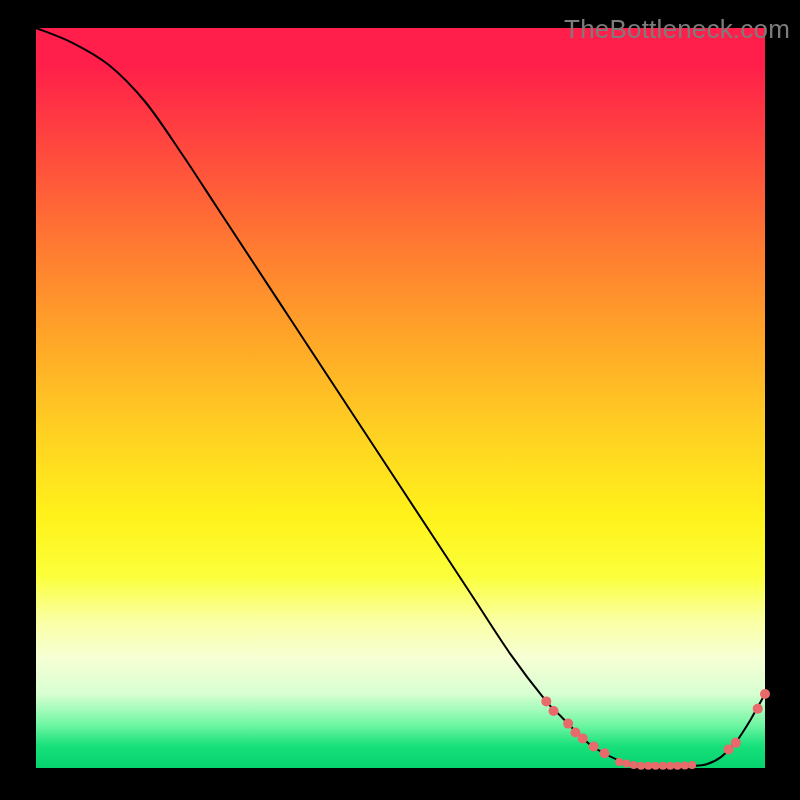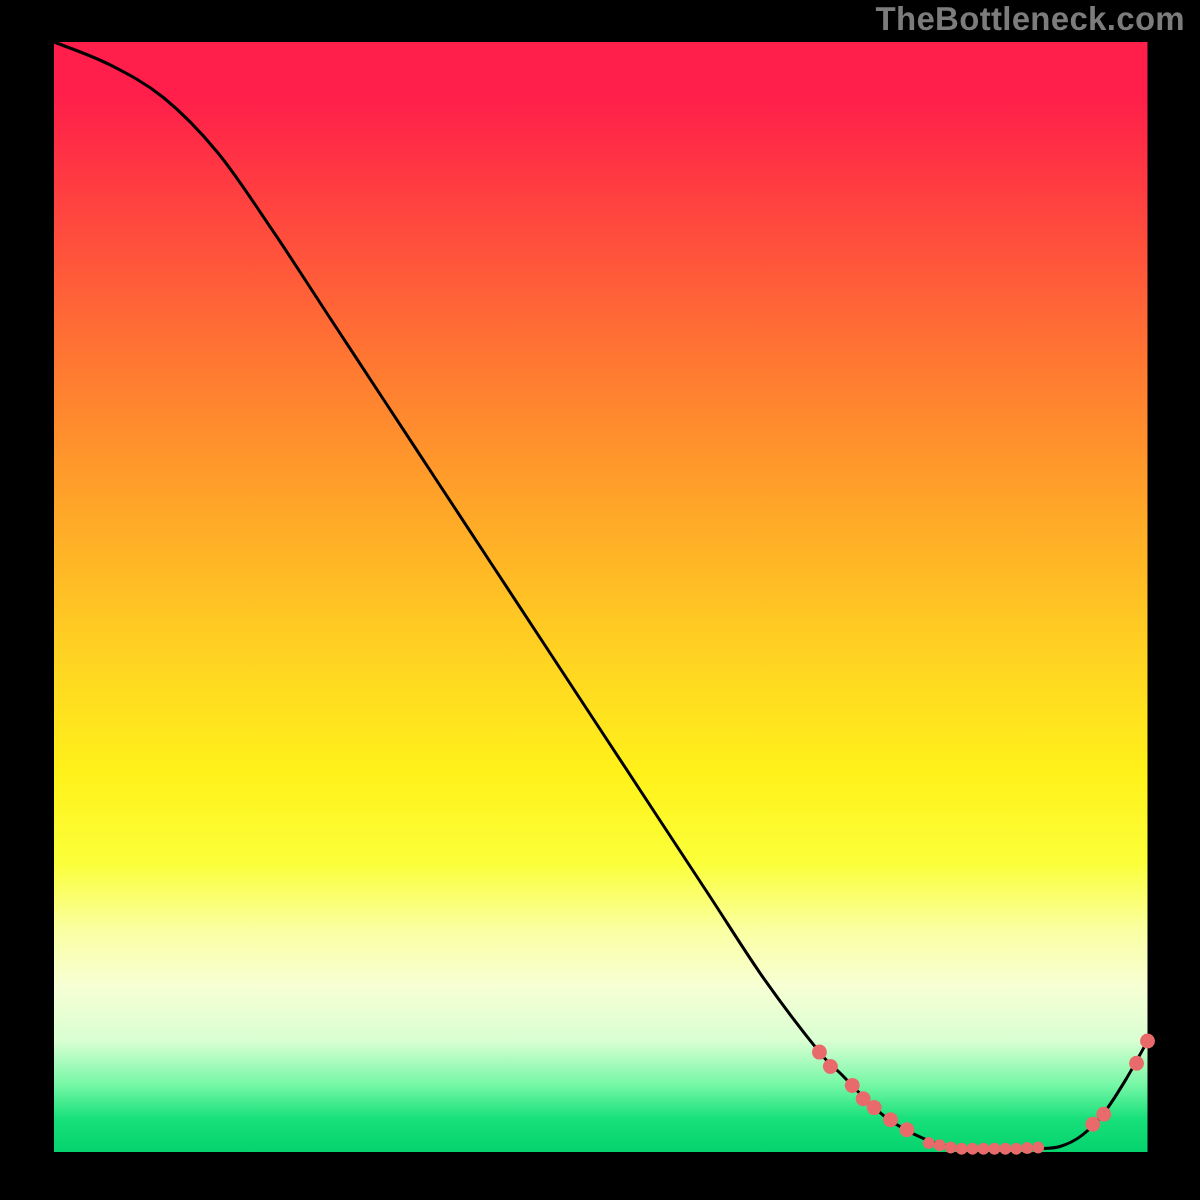--- a/index.html
+++ b/index.html
@@ -12,25 +12,25 @@
     font-family: Arial, Helvetica, sans-serif;
   }
   .frame {
     position: relative;
     width: 800px;
     height: 800px;
     background: #000;
   }
   .watermark {
     position: absolute;
-    top: 0;
+    top: 14px;
     right: 10px;
     color: #7c7c7c;
-    font-size: 22px;
-    font-weight: 700;
+    font-size: 26px;
+    font-weight: 400;
     letter-spacing: 0.2px;
     z-index: 20;
   }
   .plot-area {
     position: absolute;
     left: 36px;
     top: 28px;
     width: 729px;
     height: 740px;
     

